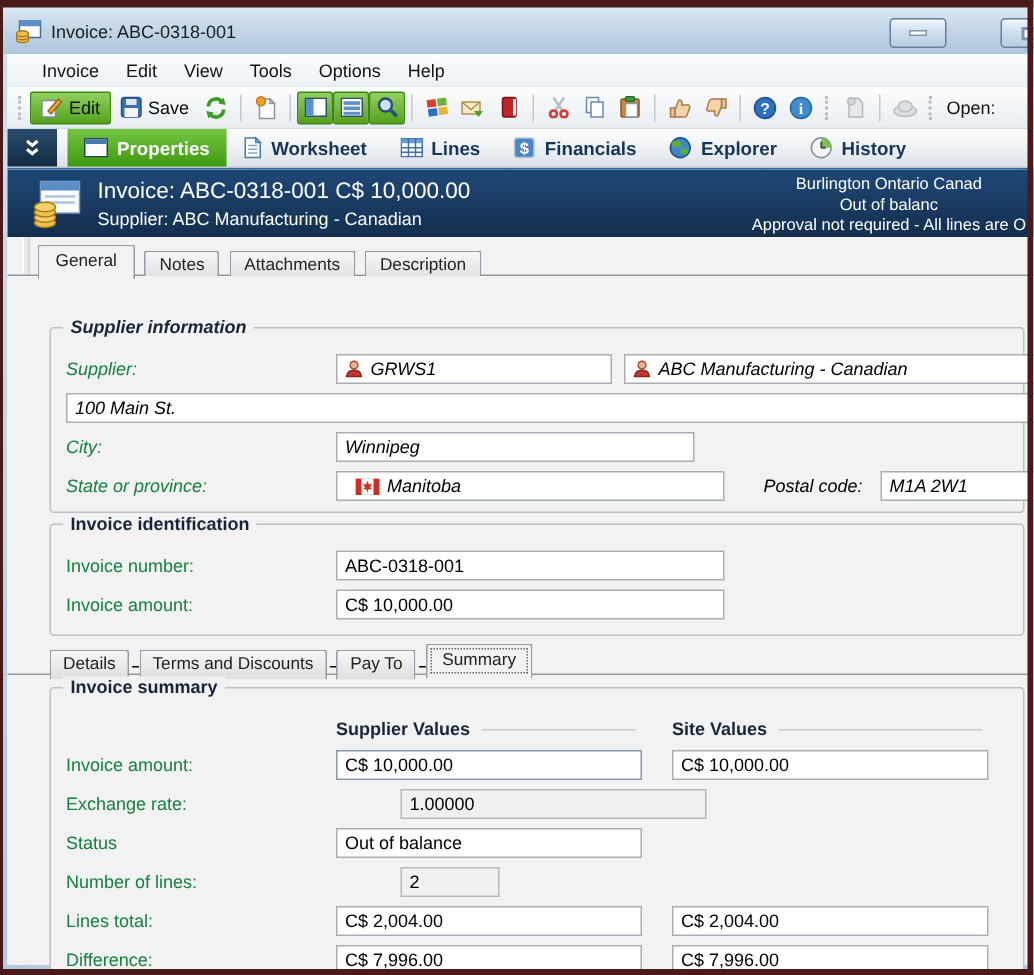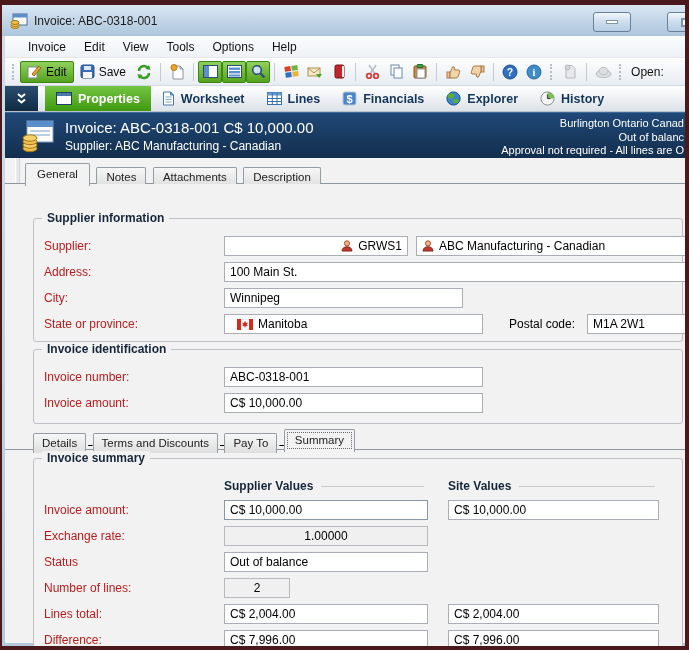--- a/index.html
+++ b/index.html
@@ -55,21 +55,21 @@
   .vtab { display:flex; align-items:center; gap:6px; padding:0 11px; font-size:12.5px;
           font-weight:bold; color:#14365c; cursor:default;text-align:center; }
   .vtab.active { background:linear-gradient(#74c541,#3e9910); color:#fff; margin-left:7px; }
 
   
   .banner { height:46px; background:linear-gradient(#1f4877,#132e4d); position:relative;
             color:#fff; border-top:1px solid #3c6897; }
   .banner-icon { position:absolute; left:15px; top:6px; }
   .banner-title { position:absolute; left:60px; top:6px; font-size:15px;text-align:center; }
   .banner-sub { position:absolute; left:60px; top:26px; font-size:12px; }
-  .banner-right { position:absolute; right:5px; top:4px; text-align:right; font-size:11px;
+  .banner-right { position:absolute; right:5px; top:4px; text-align:center; font-size:11px;
                   line-height:13.5px; white-space:nowrap; }
 
   
   .docarea { position:absolute; top:122px; left:0; right:0; bottom:0; background:#f3f2f3; }
   .docarea::before { content:""; position:absolute; left:10px; top:0; bottom:0; width:3px;
                      border-left:1px solid #fff; border-right:1px solid #cfd3d7; background:#e8e8ea; }
 
   .dtab-strip { position:absolute; top:5px; left:20px; right:0; height:21px; }
   .dtab-strip .baseline { position:absolute; left:-20px; right:0; bottom:0; height:1px; background:#8f979e; }
   .dtab { position:relative; display:inline-block; font-size:11.5px; color:#222;
@@ -77,28 +77,28 @@
           border-bottom:none; border-radius:2px 2px 0 0; padding:3px 9px 4px; margin-right:2px; top:3px; }
   .dtab.active { background:#f3f2f3; padding:4px 11px 6px; top:0; z-index:2; }
 
   .dpanel { position:absolute; top:26px; left:0; right:0; bottom:0; background:#f3f2f3; }
 
   
   .groupbox { position:absolute; border:1px solid #bdc1c5; border-radius:3px; background:#f3f2f3; }
   .gb-title { position:absolute; top:-8px; left:8px; background:#f3f2f3; padding:0 5px;
               font-size:12px; font-weight:bold; color:#16263a; }
   .frow { display:flex; align-items:center; height:26px; padding-left:10px; }
-  .flabel { width:180px; font-size:12px; color:#b91c1c; flex:0 0 auto; }
+  .flabel { width:180px; font-size:12px; color:#15803d; flex:0 0 auto; }
   .field { height:20px; border:1px solid #a9aeb5; background:#fff; font-size:12px; color:#000;
            display:flex; align-items:center; padding:0 5px; gap:5px; flex:0 0 auto; }
   .field.cut { flex:1 1 auto; margin-right:-14px; }
   .field.ro { background:#f1f0f1; border-color:#b6babf; }
-  .field.num { justify-content:center; }
-
-  .gb-supplier { top:34px; left:28px; right:6px; height:124px; padding-top:14px; }
+  .field.num { justify-content:flex-start;margin-left:43px; }
+
+  .gb-supplier { top:34px; left:28px; right:6px; height:124px; padding-top:14px;font-style:italic; }
   .gb-invoice { top:165px; left:28px; right:6px; height:75px; padding-top:14px; }
 
   .postal-label { font-size:12px; color:#000000; margin-left:26px; width:78px; flex:0 0 auto; }
 
   
   .subtab-strip { position:absolute; top:245px; left:28px; right:4px; height:21px;text-decoration:underline; }
   .subtab-strip .baseline { position:absolute; left:-28px; right:0; bottom:0; height:1px; background:#8f979e; }
   .stab { position:relative; display:inline-block; font-size:11.5px; color:#222;
           background:linear-gradient(#f7f7f7,#dedede); border:1px solid #949ca4;
           border-bottom:none; border-radius:2px 2px 0 0; padding:3px 8px 4px; margin-right:2px; top:3px; }
@@ -468,21 +468,21 @@
         <span class="dtab">Description</span>
       </div>
 
       <div class="dpanel">
 
         <div class="groupbox gb-supplier">
           <span class="gb-title">Supplier information</span>
 
           <div class="frow">
             <span class="flabel">Supplier:</span>
-            <span class="field" style="width:184px;justify-content:flex-end;">
+            <span class="field" style="width:184px;">
               <span class="icn">
                 <svg width="12" height="12" viewBox="0 0 12 12">
                   <circle cx="6" cy="3.4" r="2.6" fill="#f0b088" stroke="#a8542c"></circle>
                   <path d="M1 11 Q1.5 6.8 6 6.8 Q10.5 6.8 11 11 Z" fill="#c0392b" stroke="#8a2318"></path>
                 </svg>
                 </span>
               <span>GRWS1</span>
             </span>
             <span style="width:8px;flex:0 0 auto;"></span>
             <span class="field cut">
@@ -490,21 +490,20 @@
                 <svg width="12" height="12" viewBox="0 0 12 12">
                   <circle cx="6" cy="3.4" r="2.6" fill="#f0b088" stroke="#a8542c"></circle>
                   <path d="M1 11 Q1.5 6.8 6 6.8 Q10.5 6.8 11 11 Z" fill="#c0392b" stroke="#8a2318"></path>
                 </svg>
                 </span>
               <span>ABC Manufacturing - Canadian</span>
             </span>
           </div>
 
           <div class="frow">
-            <span class="flabel">Address:</span>
             <span class="field cut">
               <span>100 Main St.</span>
             </span>
           </div>
 
           <div class="frow">
             <span class="flabel">City:</span>
             <span class="field" style="width:239px;">
               <span>Winnipeg</span>
             </span>

